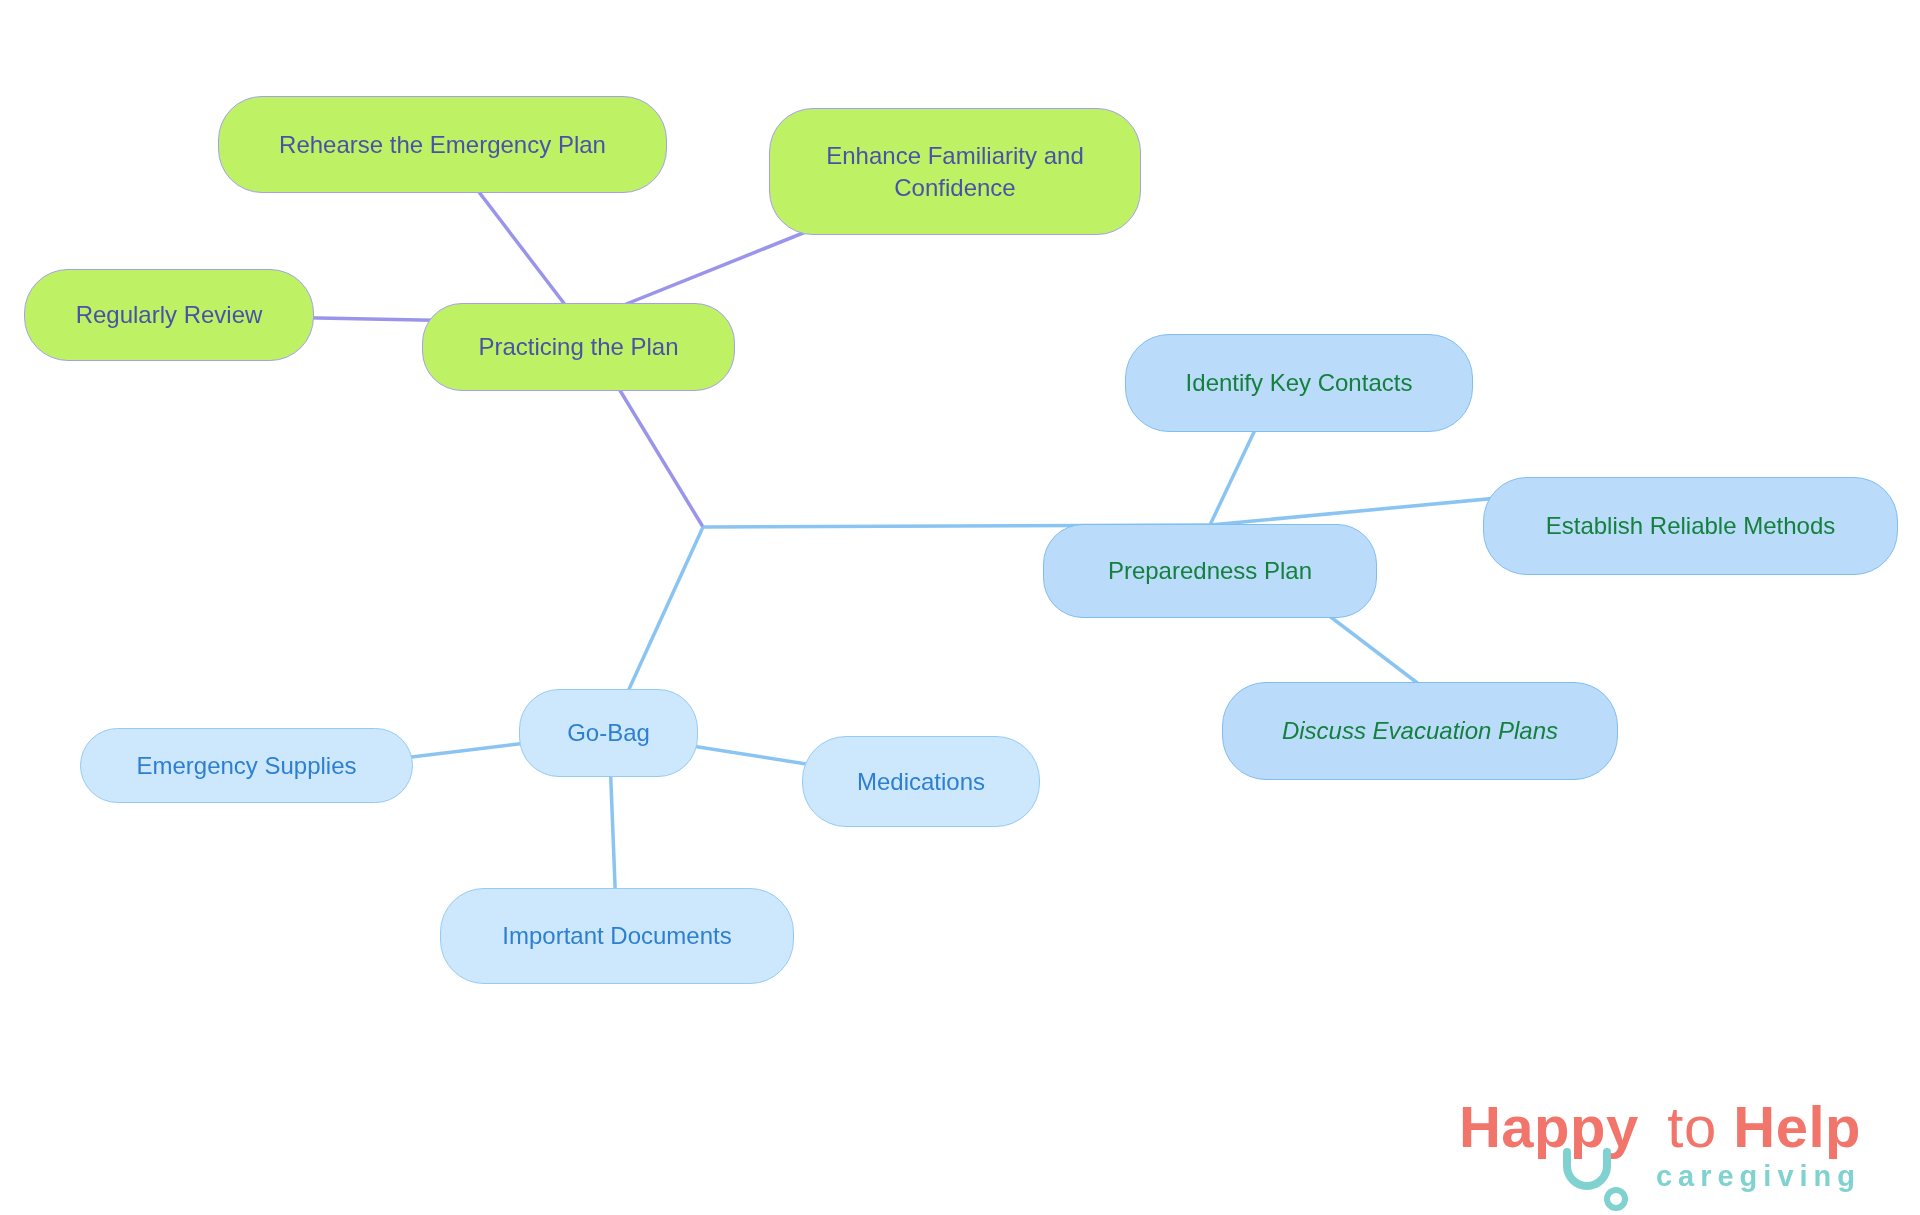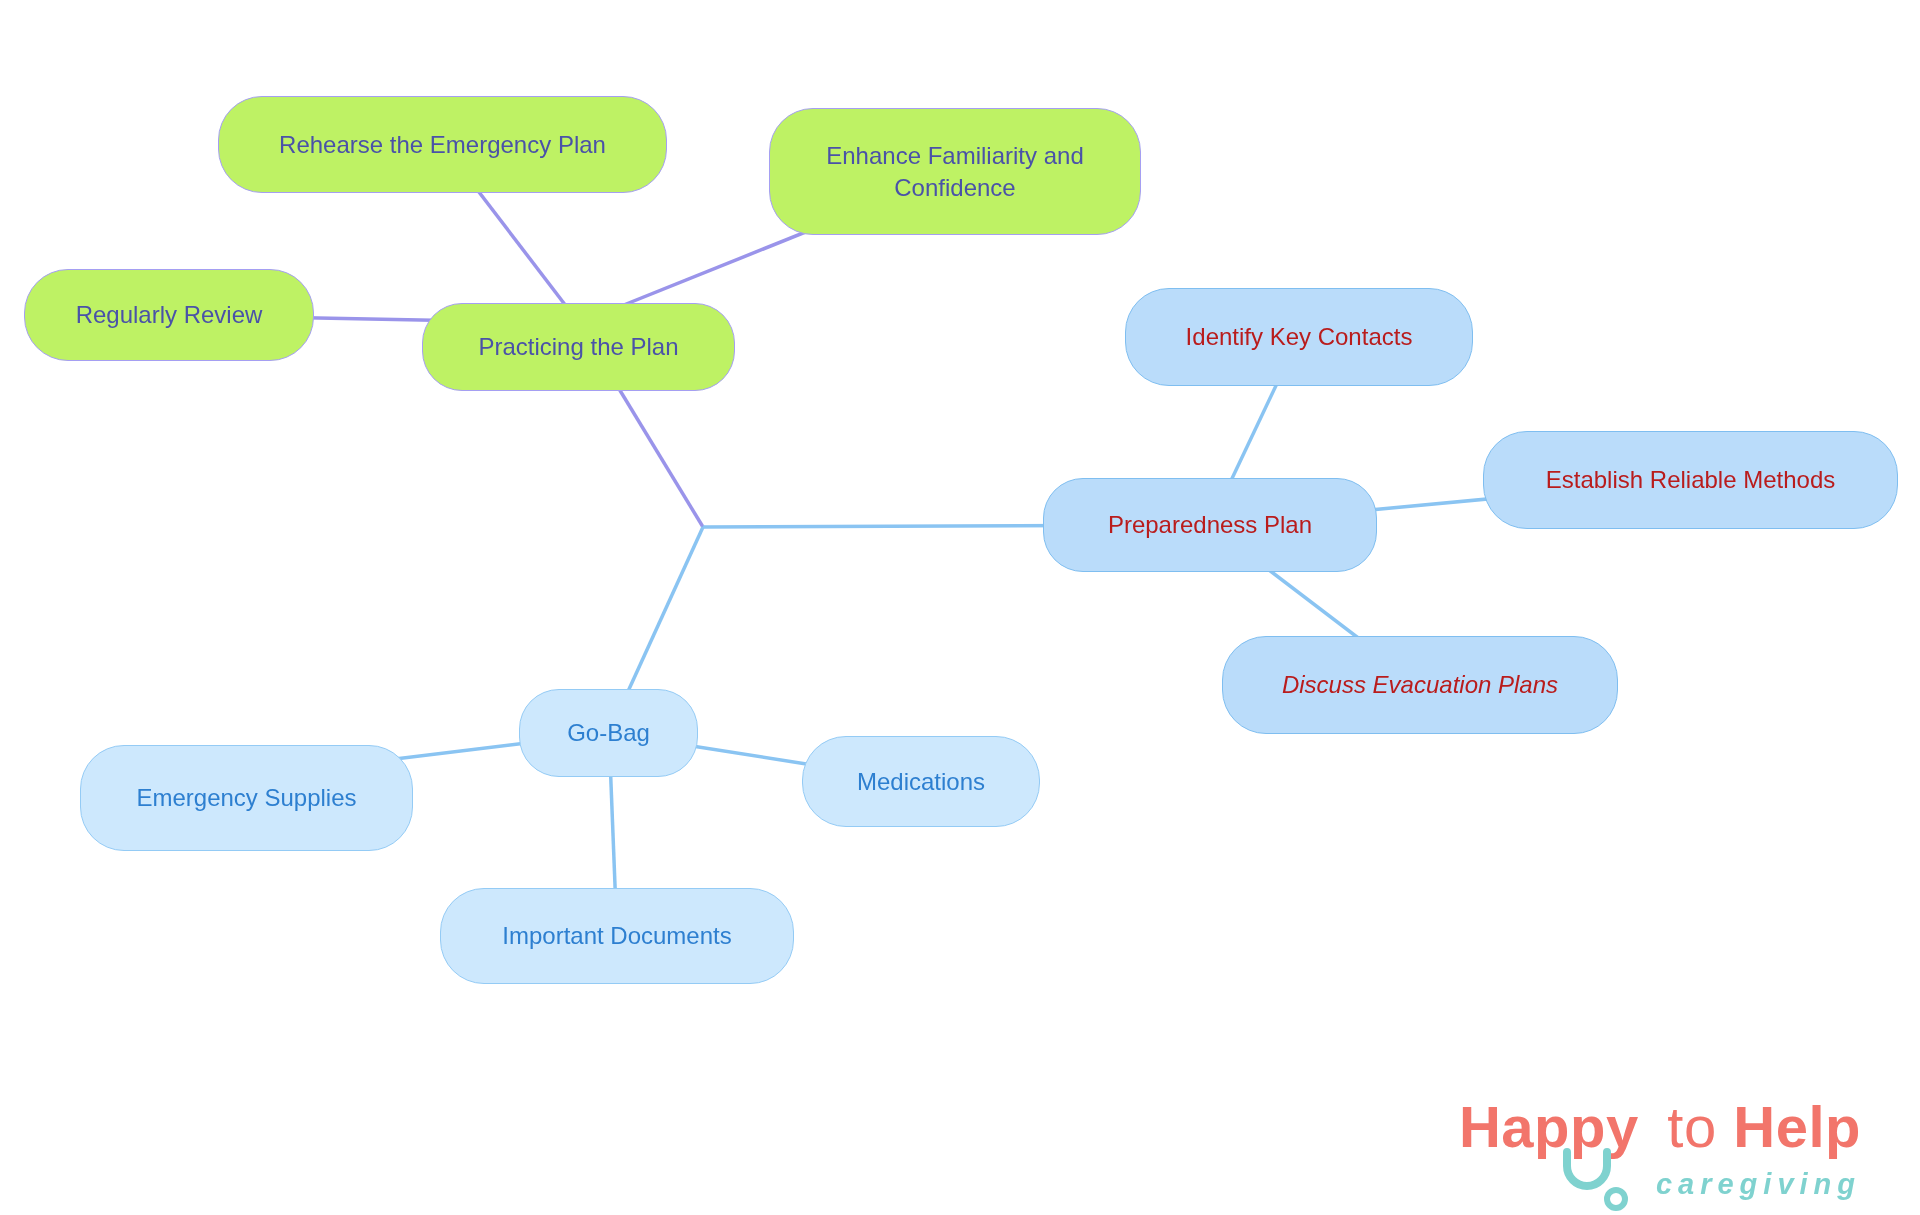--- a/index.html
+++ b/index.html
@@ -42,65 +42,65 @@
     font-size: 24px;
   }
   .node.purple {
     background: #bef264;
     border: 1.5px solid #a59ff2;
     color: #4a52a8;
   }
   .node.blue {
     background: #badcfa;
     border: 1.5px solid #7fbef0;
-    color: #b91c1c;
+    color: #15803d;
+    margin-top: 46px;
   }
   .node.blue-light {
     background: #cde8fd;
     border: 1.5px solid #94cbf5;
     color: #2d7fd0;
   }
 
   
   #node-center        { left: 469px;  top: 463px;  width: 468px; height: 127px; }
   #node-practicing    { left: 422px;  top: 279px;  width: 313px; height: 88px;  border-radius: 40px; margin-top: 24px; }
   #node-rehearse      { left: 218px;  top: 96px;   width: 449px; height: 97px;  }
   #node-enhance       { left: 769px;  top: 108px;  width: 372px; height: 127px; padding: 0 34px; text-align: center; }
   #node-review        { left: 24px;   top: 269px;  width: 290px; height: 92px;  }
   #node-communication { left: 1043px; top: 478px;  width: 334px; height: 94px;  border-radius: 40px; }
   #node-contacts      { left: 1125px; top: 288px;  width: 348px; height: 98px;  }
   #node-methods       { left: 1483px; top: 431px;  width: 415px; height: 98px;  }
   #node-evacuation    { left: 1222px; top: 636px;  width: 396px; height: 98px; font-style: italic;  }
   #node-gobag         { left: 519px;  top: 689px;  width: 179px; height: 88px;  border-radius: 40px; }
-  #node-supplies      { left: 80px;   top: 745px;  width: 333px; height: 106px;  }
+  #node-supplies      { left: 80px;   top: 728px;  width: 333px; height: 75px;  }
   #node-medications   { left: 802px;  top: 736px;  width: 238px; height: 91px;  }
   #node-documents     { left: 440px;  top: 888px;  width: 354px; height: 96px;  }
 
   
   .logo {
     position: absolute;
     right: 59px;
     top: 1098px;
     text-align: right;
   }
   .logo .wordmark {
     font-size: 58px;
     font-weight: 800;
     color: #f2756b;
     letter-spacing: 0.5px;
     line-height: 1.0;
   }
   .logo .wordmark .word-light { font-weight: 400; margin-left: 12px; }
   .logo .tagline {
-    margin-top: 12px;
+    margin-top: 4px;
     font-size: 29px;
     font-weight: 600;
     letter-spacing: 6px;
     color: #7fd2cf;
-    font-style: italic;
   }
   .logo .stethoscope {
     position: absolute;
     left: 98px;
     top: 50px;
   }
 </style>
 </head>
 <body>
 

